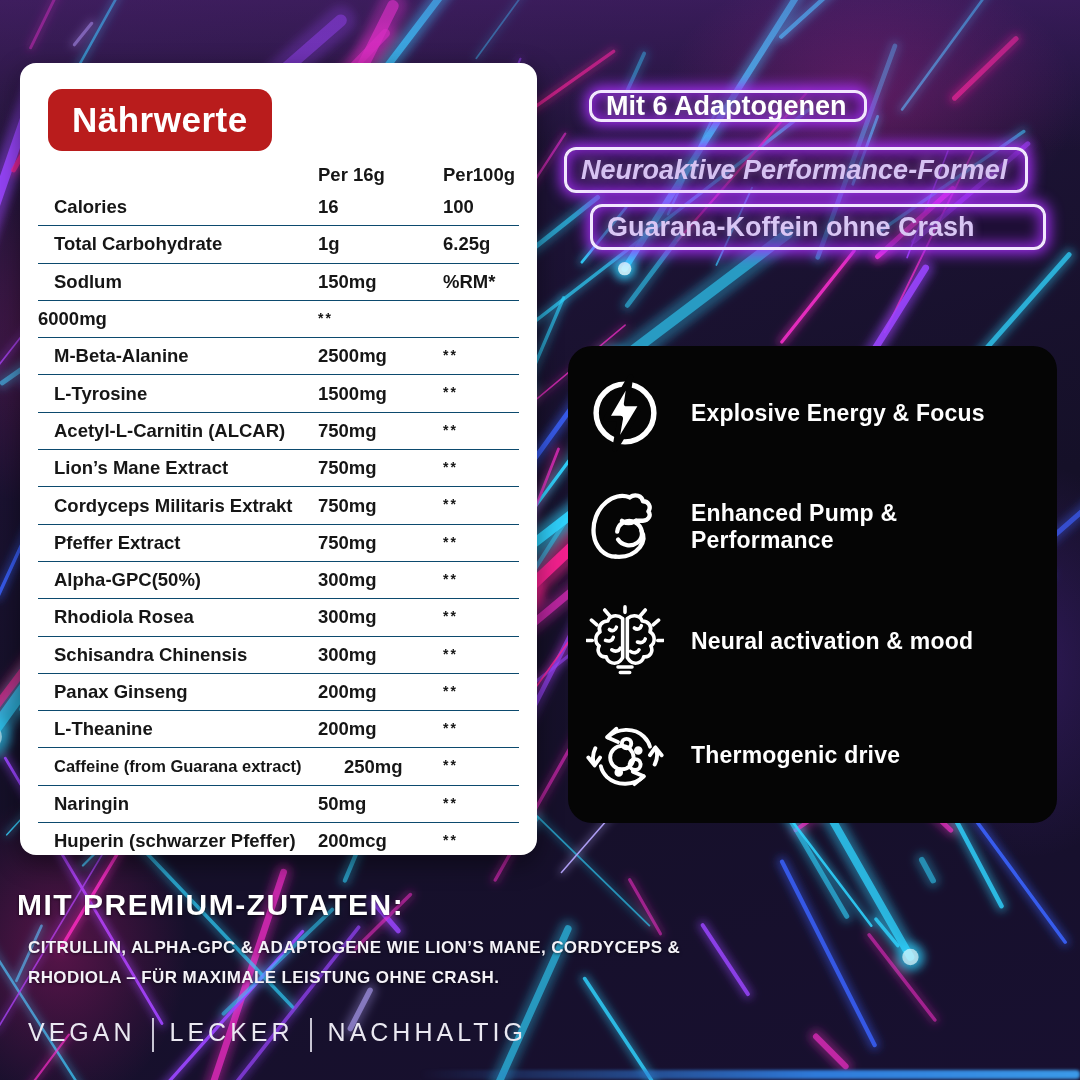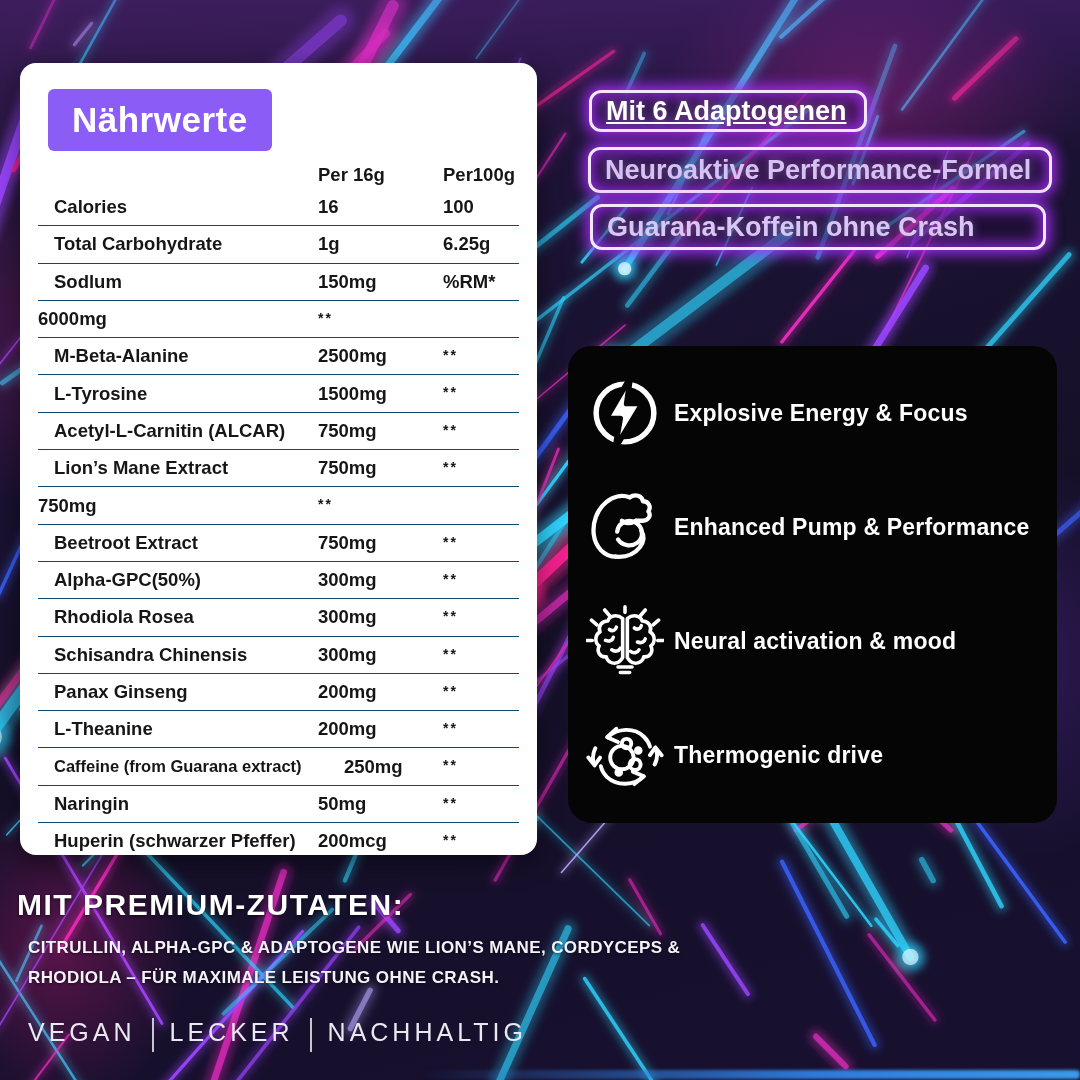--- a/index.html
+++ b/index.html
@@ -12,47 +12,47 @@
   .haze-tr{left:660px;top:-40px;width:420px;height:280px;background:radial-gradient(ellipse at center,rgba(255,45,190,.25),rgba(255,45,190,0) 70%);}
   .haze-l{left:-90px;top:170px;width:280px;height:340px;background:radial-gradient(ellipse at center,rgba(255,45,160,.20),rgba(255,45,160,0) 70%);}
   .haze-bl{left:-70px;top:790px;width:260px;height:320px;background:radial-gradient(ellipse at center,rgba(255,30,150,.28),rgba(255,30,150,0) 70%);}
   .haze-r{left:890px;top:460px;width:280px;height:400px;background:radial-gradient(ellipse at center,rgba(140,60,255,.20),rgba(140,60,255,0) 70%);}
   .bottom-blue-bar{left:420px;top:1070px;width:660px;height:9px;border-radius:4px;
          background:linear-gradient(90deg,rgba(35,95,210,0),#2f7ad9 60%,#3b9ae8);filter:blur(1.5px);}
 
   
   .nutrition{position:absolute;left:20px;top:63px;width:517px;height:792px;background:#fff;
              border-radius:16px;box-shadow:0 8px 26px rgba(0,0,0,.45);padding:18px;box-sizing:border-box;color:#161616;}
-  .ntitle{display:inline-block;background:#8b5cf6;color:#fff;font-size:35px;font-weight:bold;
-          letter-spacing:.5px;padding:11px 24px;border-radius:6px;margin:8px 0 10px 10px;}
+  .ntitle{display:inline-block;background:#b91c1c;color:#fff;font-size:35px;font-weight:bold;
+          letter-spacing:.5px;padding:11px 24px;border-radius:14px;margin:8px 0 10px 10px;}
   .nhead,.nrow{display:grid;grid-template-columns:280px 125px 1fr;align-items:center;}
   .nhead{height:28px;font-weight:bold;font-size:18.5px;}
   .nrow{height:36.3px;border-bottom:1px solid #0c4a6e;font-size:18.5px;font-weight:bold;white-space:nowrap;}
   .nrow:last-child{border-bottom:none;}
   .ncell.name{padding-left:16px;overflow:visible;}
   .ncell.amt,.ncell.pct{overflow:visible;}
   .nrow.tight .name{font-size:16.5px;}
   .nrow.tight .amt{padding-left:26px;}
   .pct.stars{font-size:14px;letter-spacing:2px;align-self:start;padding-top:9px;}
 
   
   .claim{position:absolute;display:flex;align-items:center;padding:0 14px;box-sizing:border-box;
          border:3px solid #f2e6ff;border-radius:12px;background:rgba(36,14,60,.45);
          font-weight:bold;font-size:27px;white-space:nowrap;overflow:hidden;
          box-shadow:0 0 14px 4px rgba(171,48,255,.9), inset 0 0 14px 4px rgba(171,48,255,.75);
          text-shadow:0 0 10px rgba(210,140,255,.55);}
-  .claim-1{left:589px;top:90px;width:278px;height:42px;color:#ffffff;text-decoration:underline;}
-  .claim-2{left:588px;top:147px;width:464px;height:46px;color:#d6c2f2;}
+  .claim-1{left:589px;top:90px;width:278px;height:32px;color:#ffffff;}
+  .claim-2{left:564px;top:147px;width:464px;height:46px;color:#d6c2f2;font-style:italic;}
   .claim-3{left:590px;top:204px;width:456px;height:46px;color:#d9c6f4;}
 
   
   .benefits{position:absolute;left:568px;top:346px;width:489px;height:477px;background:#050505;
             border-radius:24px;display:flex;flex-direction:column;justify-content:space-around;
             padding:10px 18px;box-sizing:border-box;}
-  .benefit{display:flex;align-items:center;gap:10px;}
+  .benefit{display:flex;align-items:center;gap:27px;}
   .benefit .bicon{width:78px;height:78px;flex:none;}
   .benefit .blabel{color:#fff;font-weight:bold;font-size:23px;letter-spacing:.2px;}
 
   
   .foot-heading{position:absolute;left:17px;top:888px;color:#fff;font-size:30px;font-weight:bold;
                 letter-spacing:1.5px;text-shadow:0 1px 3px rgba(0,0,0,.6);}
   .foot-desc{position:absolute;left:28px;top:933px;width:660px;color:#f4f2f8;font-size:17px;
              font-weight:bold;letter-spacing:.4px;line-height:1.75;text-shadow:0 1px 3px rgba(0,0,0,.6);}
   .badges{position:absolute;left:28px;top:1018px;display:flex;align-items:flex-start;color:#eae8f1;
           font-size:25px;letter-spacing:4px;font-weight:normal;}
@@ -468,26 +468,27 @@
       <span class="ncell pct stars">**</span>
     </div>
 
     <div class="nrow">
       <span class="ncell name">Lion’s Mane Extract</span>
       <span class="ncell amt">750mg</span>
       <span class="ncell pct stars">**</span>
     </div>
 
     <div class="nrow">
+      <span class="ncell name">Cordyceps Militaris Extrakt</span>
       <span class="ncell amt">750mg</span>
       <span class="ncell pct stars">**</span>
     </div>
 
     <div class="nrow">
-      <span class="ncell name">Beetroot Extract</span>
+      <span class="ncell name">Pfeffer Extract</span>
       <span class="ncell amt">750mg</span>
       <span class="ncell pct stars">**</span>
     </div>
 
     <div class="nrow">
       <span class="ncell name">Alpha-GPC(50%)</span>
       <span class="ncell amt">300mg</span>
       <span class="ncell pct stars">**</span>
     </div>
 

